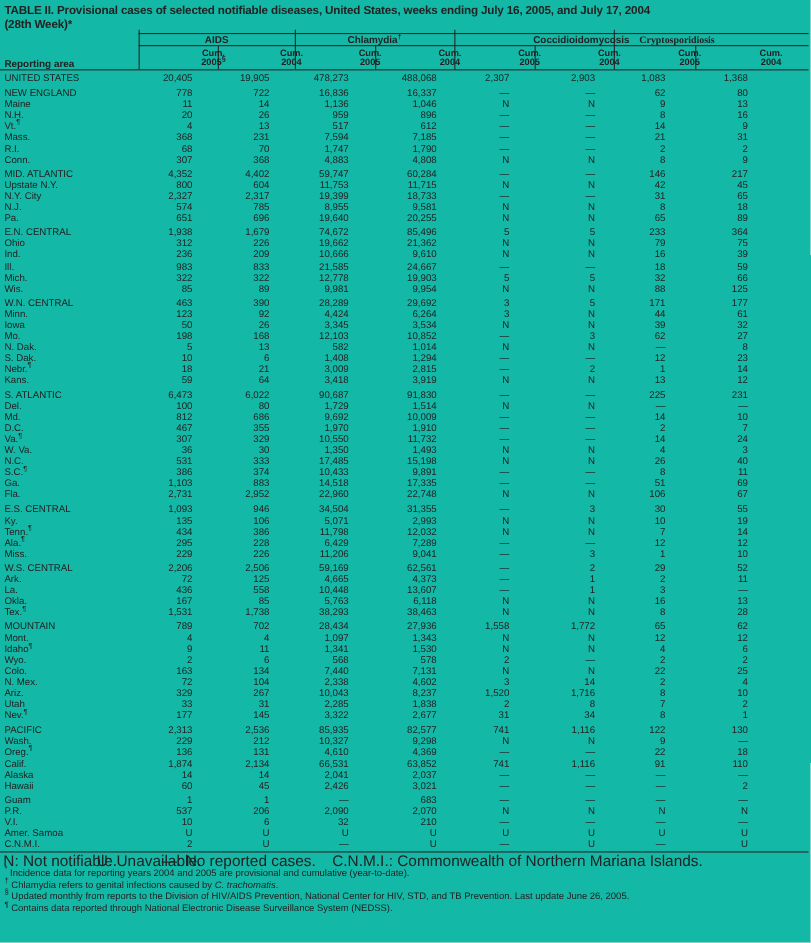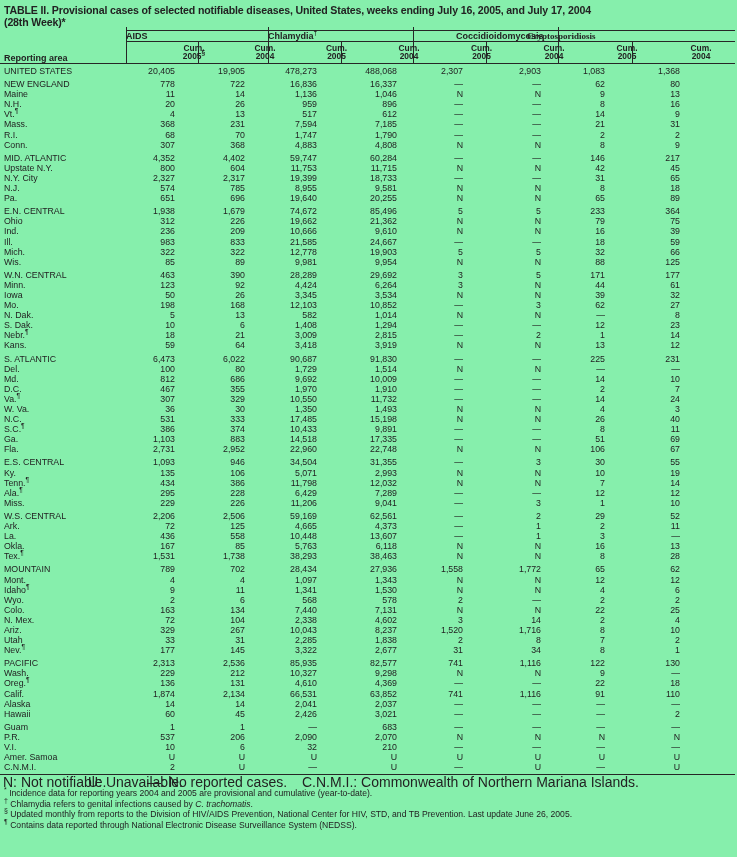--- a/index.html
+++ b/index.html
@@ -1,33 +1,33 @@
 <!DOCTYPE html>
 <html><head>
 <meta charset="utf-8">
 <style>
   html,body { margin:0; padding:0; background:#fff; }
   .page {
-    position:relative; width:737px; height:857px; background:#86efac;
+    position:relative; width:737px; height:857px; background:#14b8a6;
     font-family:"Liberation Sans", sans-serif; color:#222; overflow:hidden;
   }
   sup { font-size:6.5px; vertical-align:super; line-height:0; }
 
   
   .title { position:absolute; left:4px; top:4px; width:730px;
            font-weight:bold; font-size:10.6px; line-height:12.4px; letter-spacing:-0.15px; }
 
   
   .hrule { background:#262626; height:1px; }
   .vline { position:absolute; width:1px; background:#262626; }
   .rule-top    { position:absolute; left:126px; top:30px; width:609px; }
   .rule-group  { position:absolute; left:126px; top:41px; width:609px; }
   .rule-hdrbot { position:absolute; left:0;     top:63px; width:735px; }
 
-  .gcell { position:absolute; top:31px; height:10px; 
+  .gcell { position:absolute; top:31px; height:10px; text-align:center;
            font-weight:bold; font-size:9px; line-height:10px; }
   .scell { position:absolute; top:43.5px; text-align:center;
            font-weight:bold; font-size:8.4px; line-height:8.9px;padding-left:32px; }
   .rarea { position:absolute; left:4px; top:52.5px; font-weight:bold; font-size:9px; }
 
   
   .flow { position:absolute; left:0; top:66px; width:735px; }
   .trow { display:grid;
           grid-template-columns:126px 72px 70px 73px 72px 73px 72px 74px 74px 29px;
           font-size:8.8px; line-height:10.1px; white-space:nowrap; }

